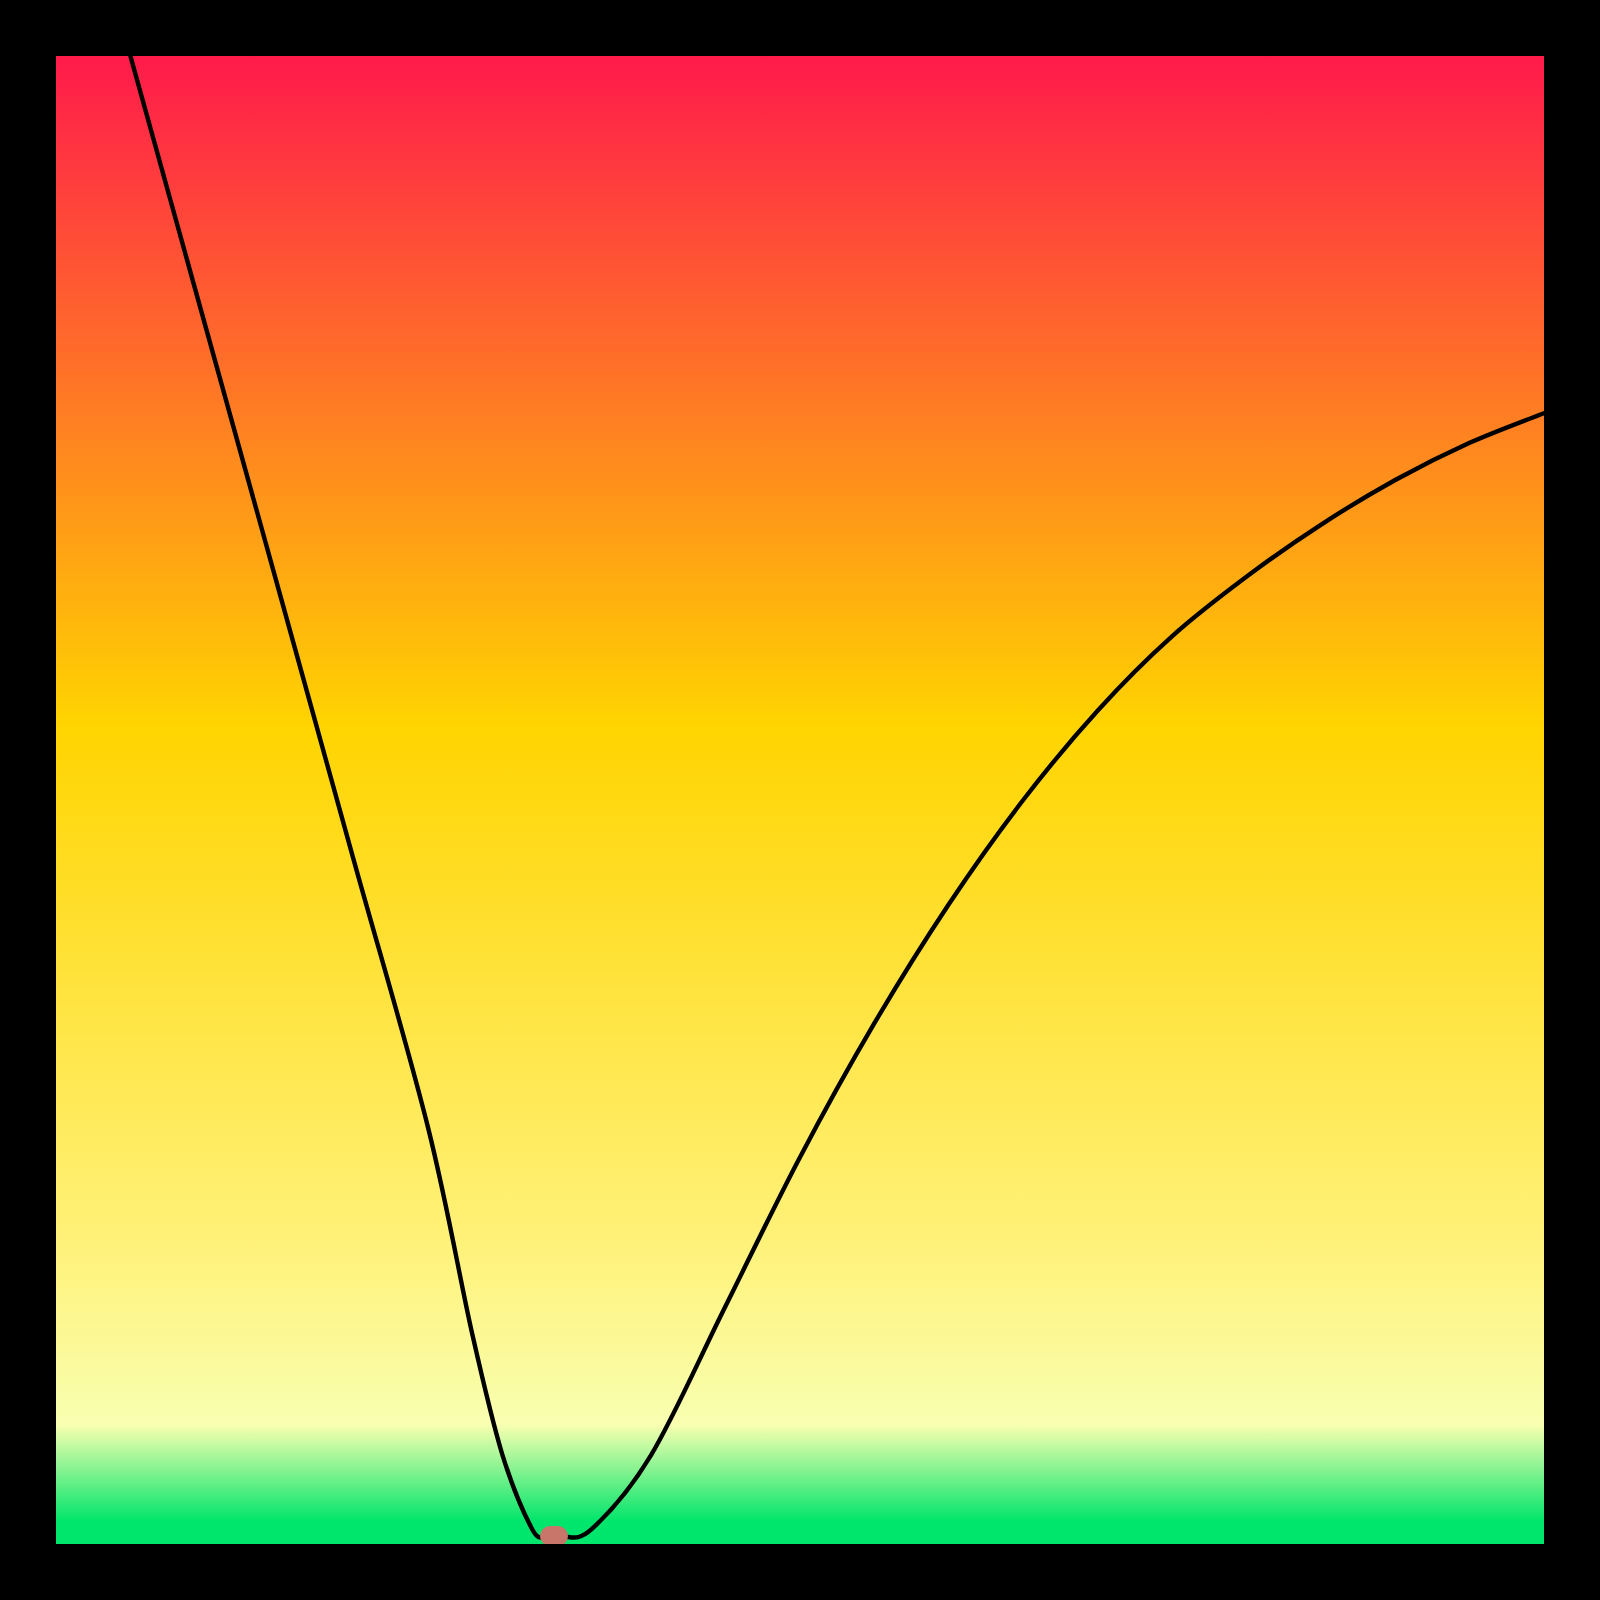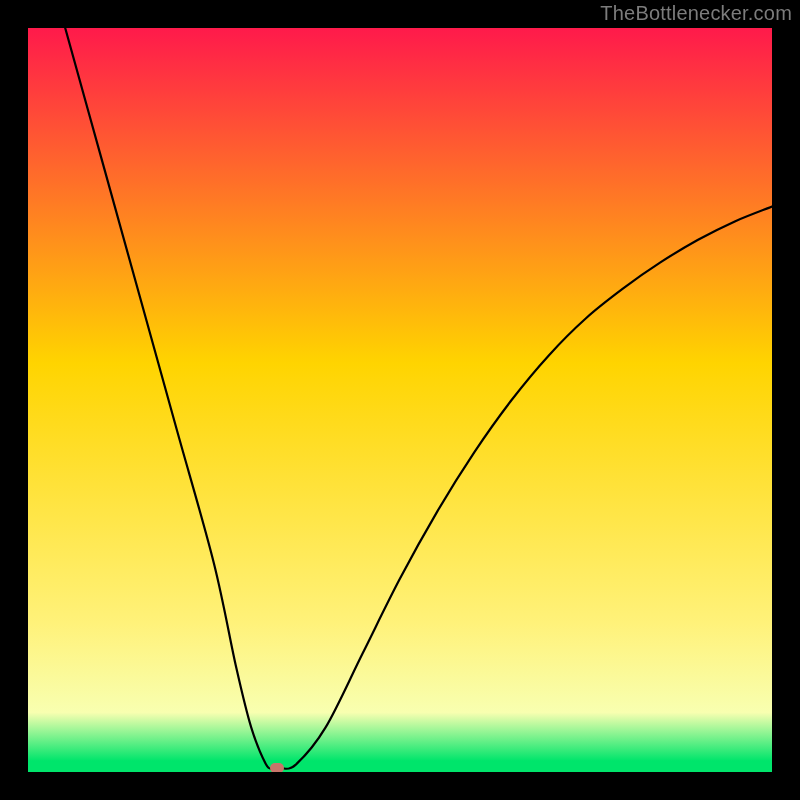--- a/index.html
+++ b/index.html
@@ -56,21 +56,20 @@
     width: 14px;
     height: 10px;
     border-radius: 5px;
     transform: translate(-50%, -50%);
   }
 </style>
 </head>
 <body>
 
 <div class="stage">
-  <div class="watermark">TheBottlenecker.com</div>
 
   <div class="frame">
 
     <svg class="gradient" viewBox="0 0 744 744" preserveAspectRatio="none">
       <defs>
         <linearGradient id="bg" x1="0" y1="0" x2="0" y2="1">
             <stop offset="0%" stop-color="#ff1a4b"></stop>
             <stop offset="45%" stop-color="#ffd400"></stop>
             <stop offset="80%" stop-color="#fff27a"></stop>
             <stop offset="92%" stop-color="#f8ffb0"></stop>

